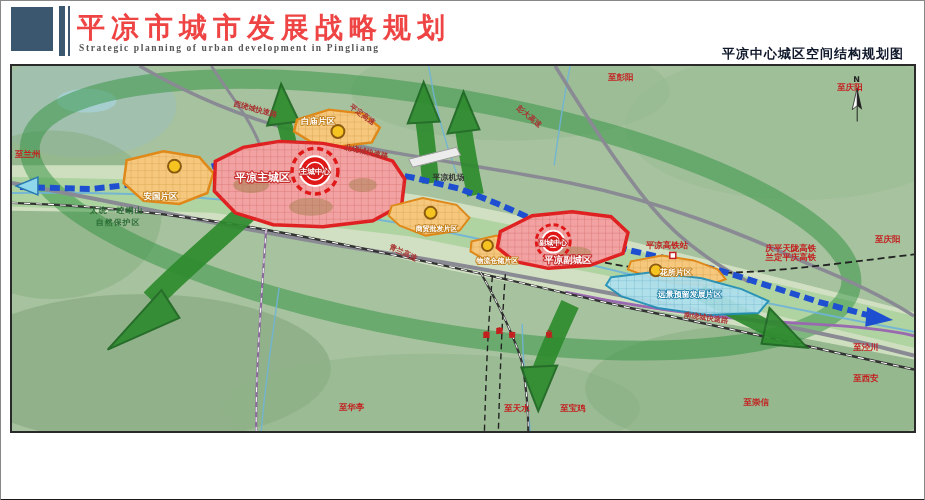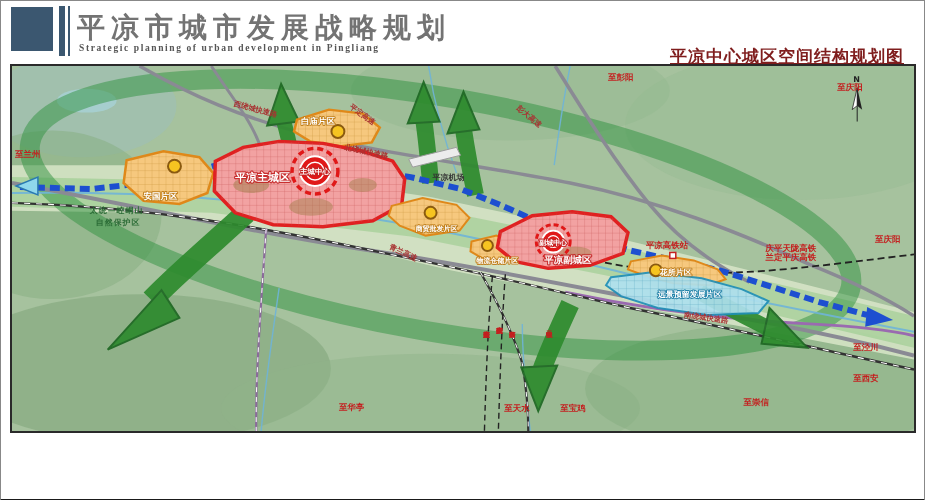--- a/index.html
+++ b/index.html
@@ -2,23 +2,23 @@
 <html><head>
 <meta charset="utf-8">
 <style>
   html,body{margin:0;padding:0;background:#fff;}
   .page{position:relative;width:923px;height:498px;background:#fff;border:1px solid #888;
         border-bottom:3px solid #1a1a1a;font-family:"DejaVu Sans","Liberation Sans",sans-serif;overflow:hidden;}
   
   .hsq{position:absolute;left:10px;top:6px;width:42px;height:44px;background:#3b5770;}
   .hbar1{position:absolute;left:58px;top:5px;width:6px;height:50px;background:#3b5770;}
   .hbar2{position:absolute;left:67px;top:5px;width:2px;height:50px;background:#3b5770;}
-  .t-cn{position:absolute;left:76px;top:8px;font-size:28px;font-weight:bold;color:#737373;letter-spacing:6px;white-space:nowrap;}
+  .t-cn{position:absolute;left:76px;top:8px;font-size:28px;font-weight:bold;color:#ef4444;letter-spacing:6px;white-space:nowrap;}
   .t-en{position:absolute;left:78px;top:42px;font-size:9.5px;font-weight:bold;color:#555;letter-spacing:1.6px;white-space:nowrap;font-family:Liberation Serif, serif;}
-  .t-right{position:absolute;right:20px;top:44px;font-size:17px;font-weight:bold;color:#7f1d1d;letter-spacing:1px;text-decoration:underline;}
+  .t-right{position:absolute;right:20px;top:44px;font-size:13px;font-weight:bold;color:#0f172a;letter-spacing:1px;}
   
   .map-frame{position:absolute;left:9px;top:63px;width:906px;height:369px;border:2px solid #2a2a2a;box-sizing:border-box;background:#a6c29e;}
   .map-frame svg{display:block;width:100%;height:100%;}
   svg{font-family:"DejaVu Sans","Liberation Sans",sans-serif;}
   svg text{user-select:none;}
   .zl{fill:#fff;font-weight:bold;paint-order:stroke;stroke-linejoin:round;}
   .hr{stroke:rgba(195,35,35,.9);stroke-width:2.4px;}
   .ho{stroke:rgba(192,125,25,.95);stroke-width:2px;}
   .hb{stroke:rgba(28,125,165,.95);stroke-width:2px;}
   .rl{fill:#a83232;font-weight:bold;font-size:7.5px;}

